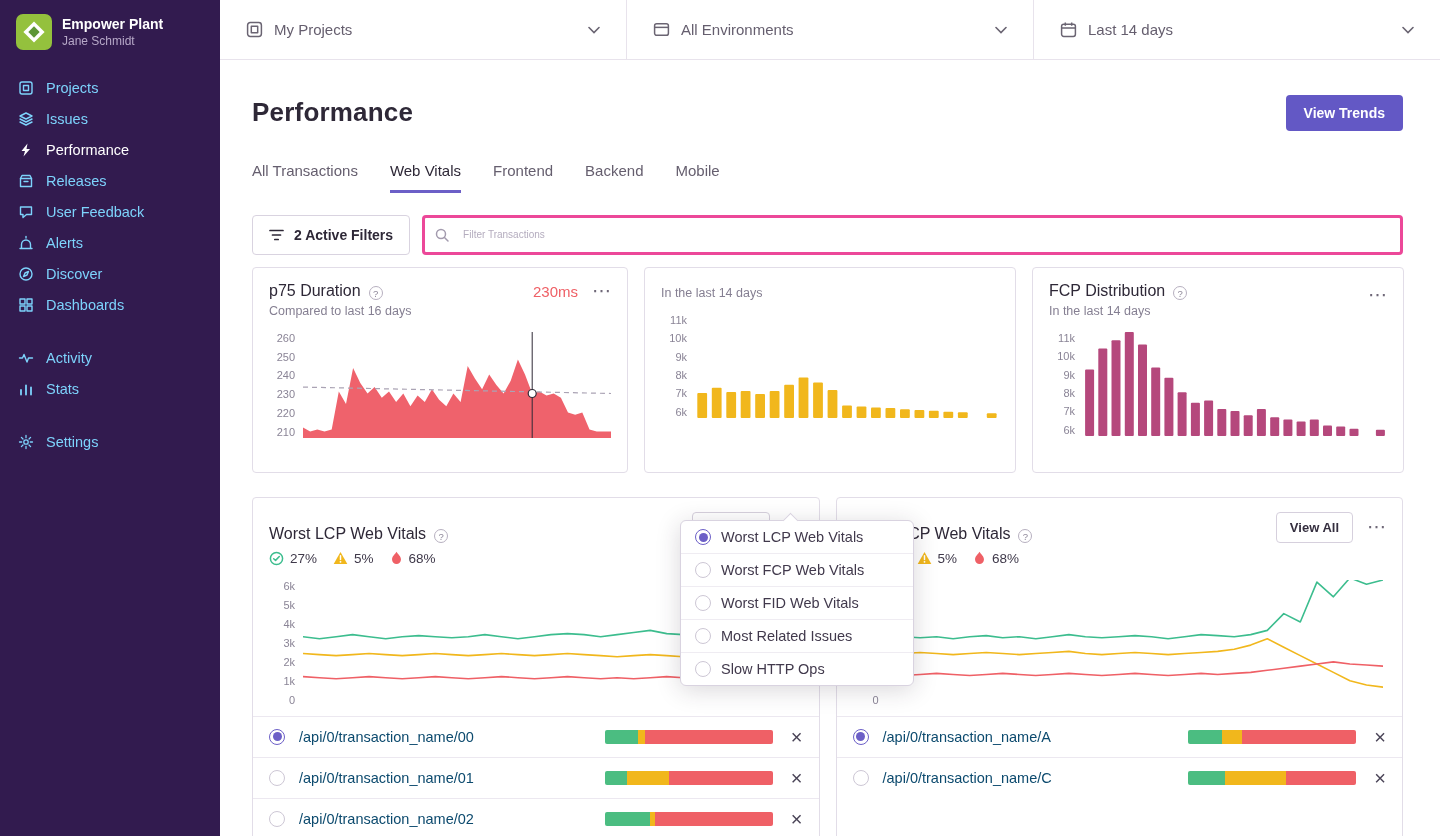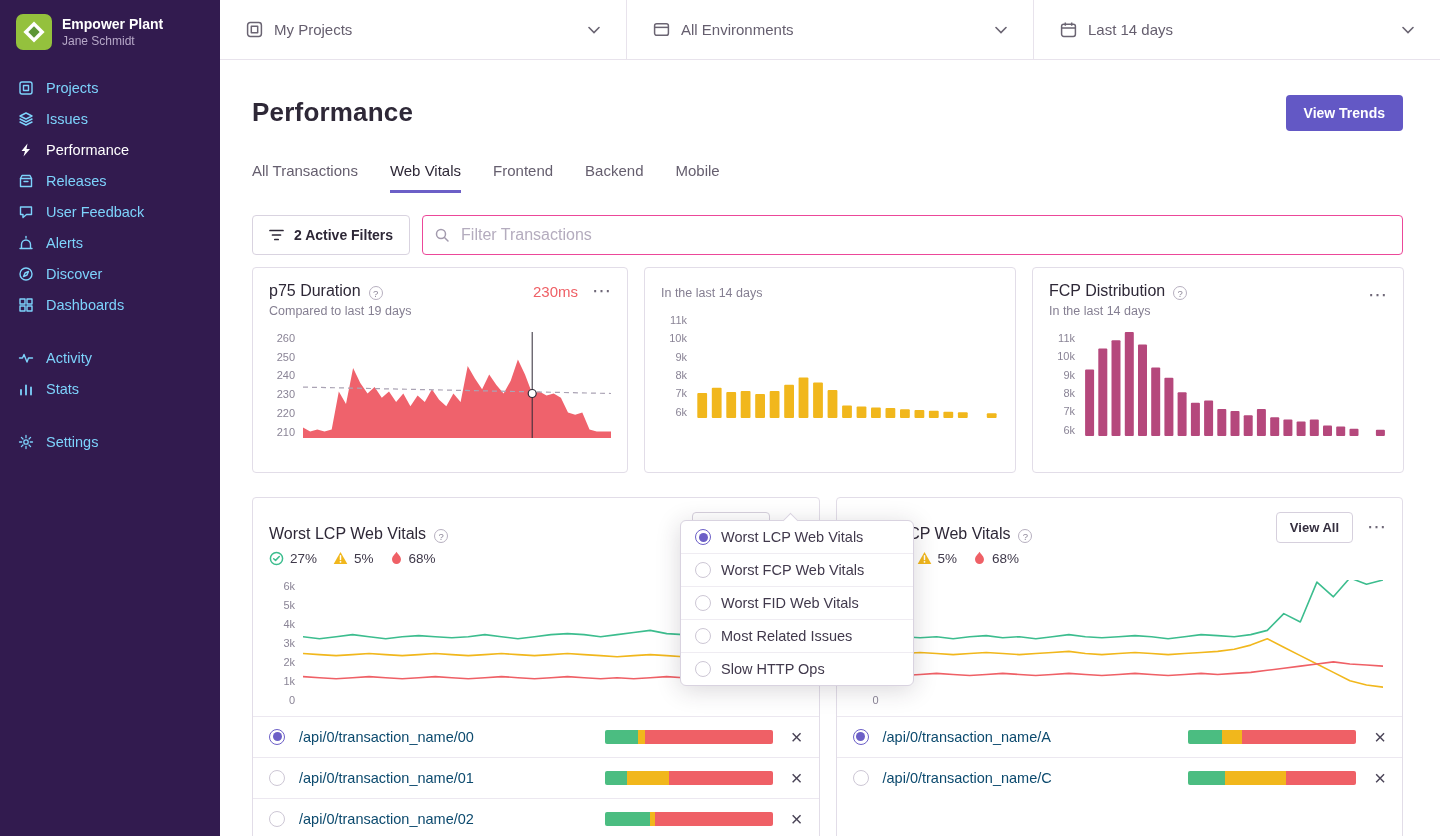--- a/index.html
+++ b/index.html
@@ -30,22 +30,22 @@
   .btn-trends{background:#6358c5;color:#fff;font-size:14px;font-weight:bold;border:none;border-radius:4px;
               padding:10px 18px;cursor:pointer;font-family:inherit;}
   .tabs{display:flex;gap:32px;margin-bottom:22px;}
   .tab{font-size:15px;color:#655e6e;padding-bottom:11px;border-bottom:3px solid transparent;cursor:pointer;text-decoration:none;}
   .tab.active{color:#2e2837;border-bottom-color:#6c5fc7;}
   .filter-row{display:flex;gap:12px;margin-bottom:12px;align-items:flex-end;}
   .btn-filters{display:flex;align-items:center;gap:10px;height:40px;padding:0 16px;background:#fff;
                border:1px solid #d9d3e0;border-radius:4px;font-size:14px;font-weight:bold;color:#2e2837;
                cursor:pointer;font-family:inherit;box-sizing:border-box;}
   .search{flex:1;position:relative;}
-  .search input{width:100%;height:40px;border:1px solid #ec4899;border-radius:4px;box-sizing:border-box;
-                padding:0 12px 0 38px;font-size:16px;font-family:inherit;color:#2e2837;}
+  .search input{width:100%;height:40px;border:3px solid #ec4899;border-radius:4px;box-sizing:border-box;
+                padding:0 12px 0 38px;font-size:10px;font-family:inherit;color:#2e2837;}
   .search input::placeholder{color:#b4acbe;}
   .search .sicon{position:absolute;left:12px;top:12px;}
   
   .row-cards{display:flex;gap:16px;margin-bottom:24px;}
   .card{flex:1;background:#fff;border:1px solid #e2dde8;border-radius:4px;padding:14px 16px;box-sizing:border-box;}
   .card.top{height:206px;}
   .card.bottom{height:346px;display:flex;flex-direction:column;padding-bottom:0;}
   .card-head{display:flex;align-items:flex-end;gap:8px;}
   .card-title{font-size:16px;color:#2e2837;}
   .head-right{margin-left:auto;display:flex;align-items:center;gap:14px;}
@@ -277,21 +277,21 @@
   <div class="row-cards">
     <section class="card top">
       <div class="card-head">
         <span class="card-title">p75 Duration</span>
         <span class="help"></span>
         <span class="head-right">
           <span class="p75-value">230ms</span>
           <span class="dots"></span>
         </span>
       </div>
-      <div class="subtitle">Compared to last 19 days</div>
+      <div class="subtitle">Compared to last 16 days</div>
       <div class="chart-wrap">
         <div class="yaxis" style="height:106px">
             <span>260</span>
             <span>250</span>
             <span>240</span>
             <span>230</span>
             <span>220</span>
             <span>210</span>
           </div>
         <svg id="chart-p75" width="308" height="106">

